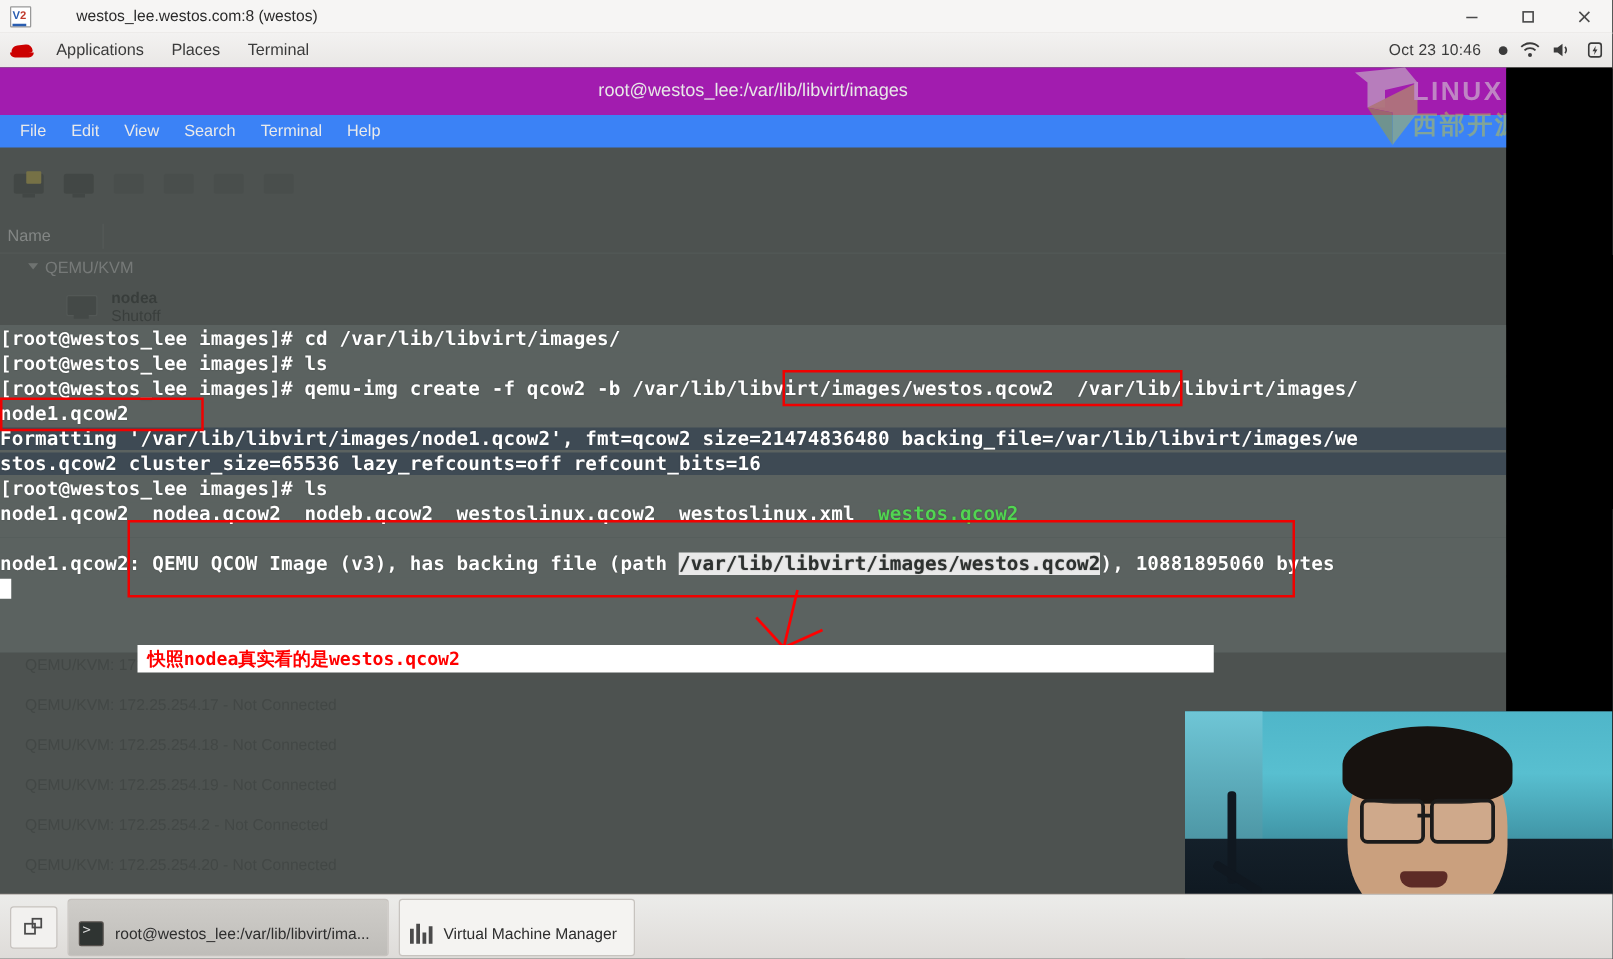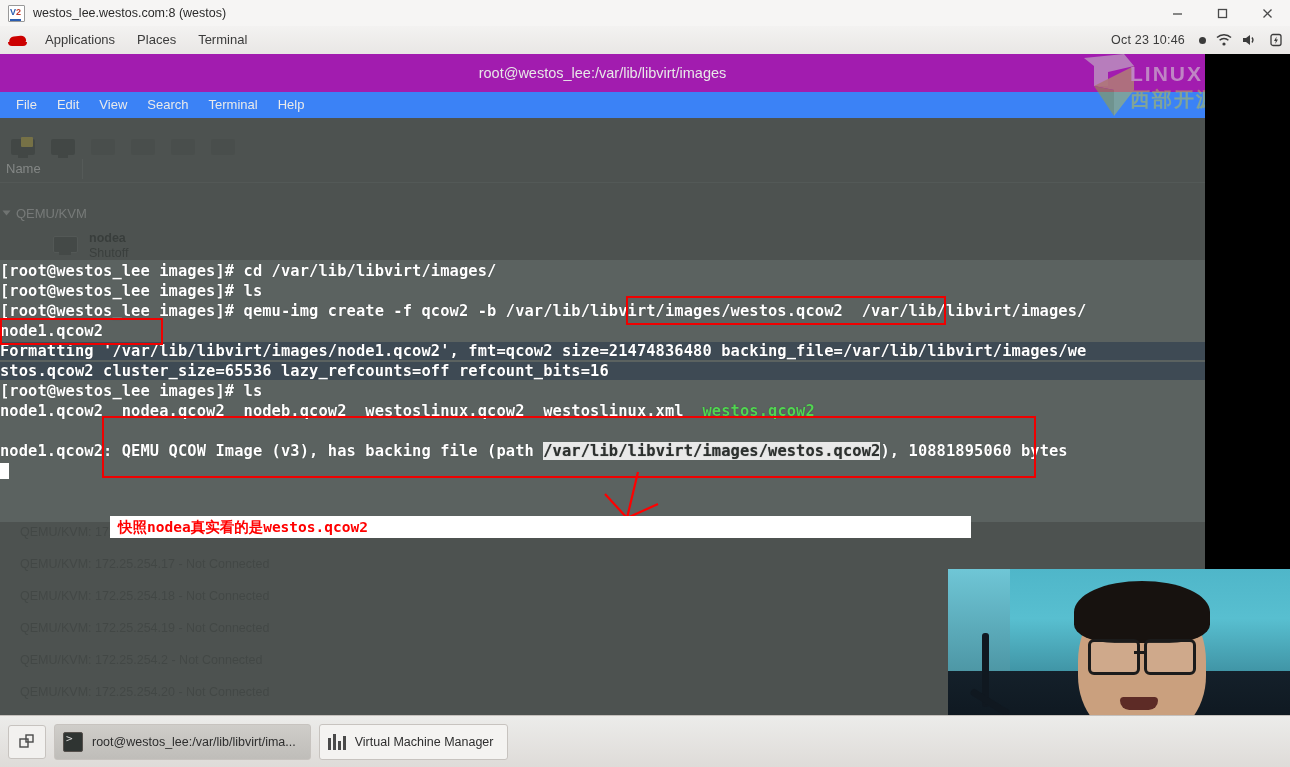--- a/index.html
+++ b/index.html
@@ -16,21 +16,21 @@
     background:#f6f5f4;border-bottom:1px solid #d8d4d0;
     display:flex;align-items:center;
   }
   .vwr-icon{width:15px;height:15px;margin-left:8px;margin-right:8px;position:relative;
     background:#fff;border:1px solid #999;border-radius:1px;}
   .vwr-icon .v{position:absolute;left:1px;top:1px;font-size:9px;line-height:11px;
     font-weight:bold;color:#2a5db0;font-family:"Liberation Sans",sans-serif;}
   .vwr-icon .u{position:absolute;left:7px;top:1px;font-size:9px;line-height:11px;
     font-weight:bold;color:#c0392b;font-family:"Liberation Sans",sans-serif;}
   .vwr-icon .bar{position:absolute;left:1px;bottom:0px;width:11px;height:2px;background:#2a5db0;}
-  .vwr-title-text{font-size:12.5px;color:#2b2b2b;}
+  .vwr-title-text{font-size:12.5px;color:#2b2b2b;margin-left:28px;}
   .vwr-ctrls{margin-left:auto;display:flex;height:26px;}
   .vwr-btn{width:45px;height:26px;display:flex;align-items:center;justify-content:center;
     color:#4a4a4a;font-size:13px;}
   .vwr-btn svg{display:block;}
 
   
   .gnome-bar{
     position:absolute;left:0;top:26px;width:1290px;height:28px;
     background:linear-gradient(#f3f2f1,#e9e7e5);
     border-bottom:1px solid #c9c5c1;
@@ -57,26 +57,26 @@
   }
   .vmm-toolbar{position:absolute;left:0;top:72px;width:1205px;height:46px;
     background:#53585620;display:flex;align-items:center;padding-left:8px;gap:10px;opacity:.33;}
   .tb-ico{width:30px;height:26px;position:relative;}
   .tb-ico .scr{position:absolute;left:3px;top:3px;width:24px;height:16px;background:#2e3331;
     border-radius:2px;}
   .tb-ico .stand{position:absolute;left:10px;top:19px;width:10px;height:3px;background:#2e3331;}
   .tb-ico.yellow .corner{position:absolute;left:13px;top:1px;width:12px;height:10px;
     background:#c9b233;border-radius:1px;}
   .tb-ico.faint{opacity:.35;}
-  .vmm-colhdr{position:absolute;left:0;top:102px;width:1205px;height:26px;
+  .vmm-colhdr{position:absolute;left:0;top:122px;width:1205px;height:26px;
     border-bottom:1px solid #5a5f5d;opacity:.5;}
   .vmm-colhdr span{font-size:13px;color:#b9bbba;line-height:26px;padding-left:6px;}
   .vmm-colhdr .divider{position:absolute;left:82px;top:3px;width:1px;height:20px;background:#5d6260;}
   .vmm-tree{position:absolute;left:0;top:146px;width:1205px;}
-  .vmm-grp{display:flex;align-items:center;height:26px;padding-left:4px;opacity:.45;}
+  .vmm-grp{display:flex;align-items:center;height:26px;padding-left:24px;opacity:.45;}
   .vmm-grp .tri{width:0;height:0;border-left:5px solid #9a9c9b;border-top:4px solid transparent;
     border-bottom:4px solid transparent;margin-right:7px;transform:rotate(90deg);}
   .vmm-grp span{font-size:13px;color:#a8aaa9;}
   .vmm-vm{display:flex;align-items:center;height:40px;padding-left:26px;opacity:.45;margin-left:25px;}
   .vmm-vm .vmico{width:28px;height:22px;position:relative;margin-right:10px;}
   .vmm-vm .vmico .s{position:absolute;left:2px;top:1px;width:23px;height:15px;
     background:#3a3f3d;border-radius:2px;border:1px solid #5b605e;}
   .vmm-vm .vmico .b{position:absolute;left:8px;top:17px;width:12px;height:3px;background:#3a3f3d;}
   .vmm-vm .txt{display:flex;flex-direction:column;line-height:1.18;}
   .vmm-vm .nm{font-size:12.5px;color:#1f2422;font-weight:bold;}
@@ -121,21 +121,21 @@
   }
 
   
   .taskbar{position:absolute;left:0;top:715px;width:1290px;height:52px;
     background:linear-gradient(#ececea,#dedbd8);border-top:1px solid #c4c0bc;
     display:flex;align-items:center;padding-left:8px;gap:8px;}
   .tb-show{width:36px;height:32px;background:#f2f1ef;border:1px solid #c7c3bf;border-radius:3px;
     display:flex;align-items:center;justify-content:center;}
   .tb-show svg{display:block;}
   .tb-item{height:34px;min-width:40px;display:flex;align-items:center;gap:9px;
-    padding:0 14px 0 8px;border:1px solid #c7c3bf;border-radius:3px;}
+    padding:10px 14px 0 8px;border:1px solid #c7c3bf;border-radius:3px;}
   .tb-item.active{background:linear-gradient(#cfcdc9,#bfbdb9);}
   .tb-item.idle{background:#f4f3f1;}
   .tb-item span{font-size:12.5px;color:#2e2e2e;white-space:nowrap;}
   .tb-termico{width:18px;height:18px;background:#2f3432;border:1px solid #55504c;
     border-radius:2px;position:relative;}
   .tb-termico::before{content:">";position:absolute;left:2px;top:-1px;font-size:11px;
     color:#dadada;font-family:"DejaVu Sans Mono",monospace;}
   .tb-vmmico{width:18px;height:16px;position:relative;}
   .tb-vmmico i{position:absolute;bottom:0;width:3px;background:#4a4a4a;display:block;}
 

